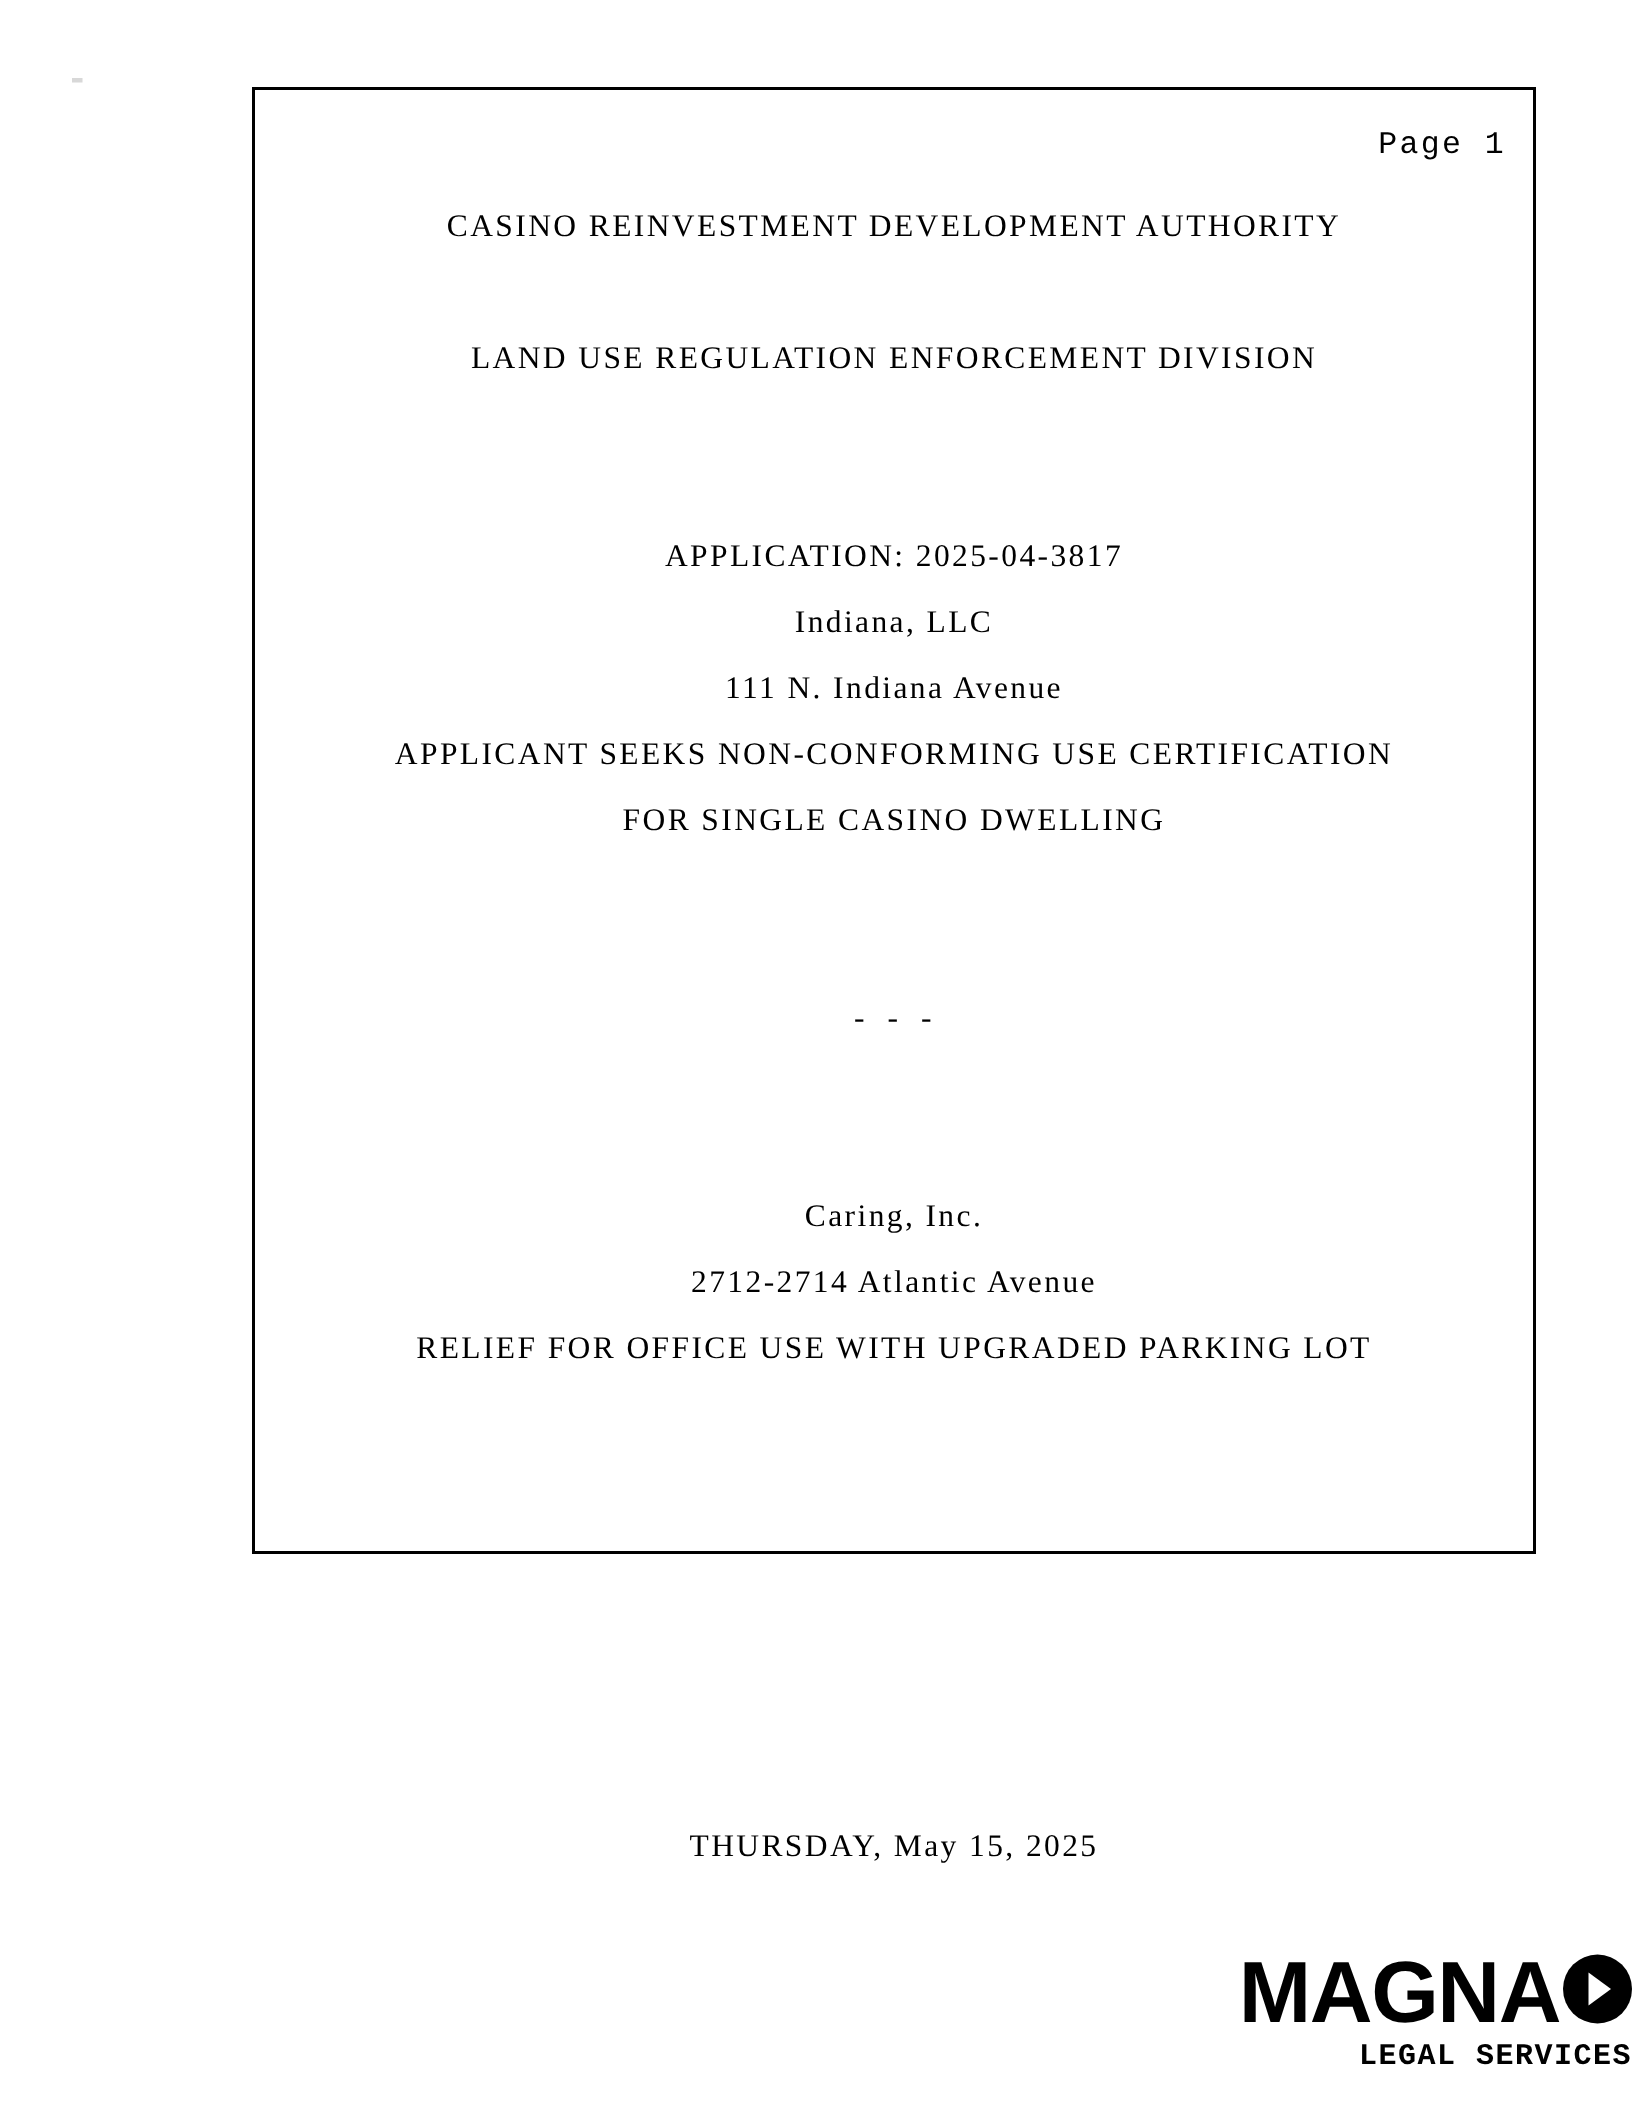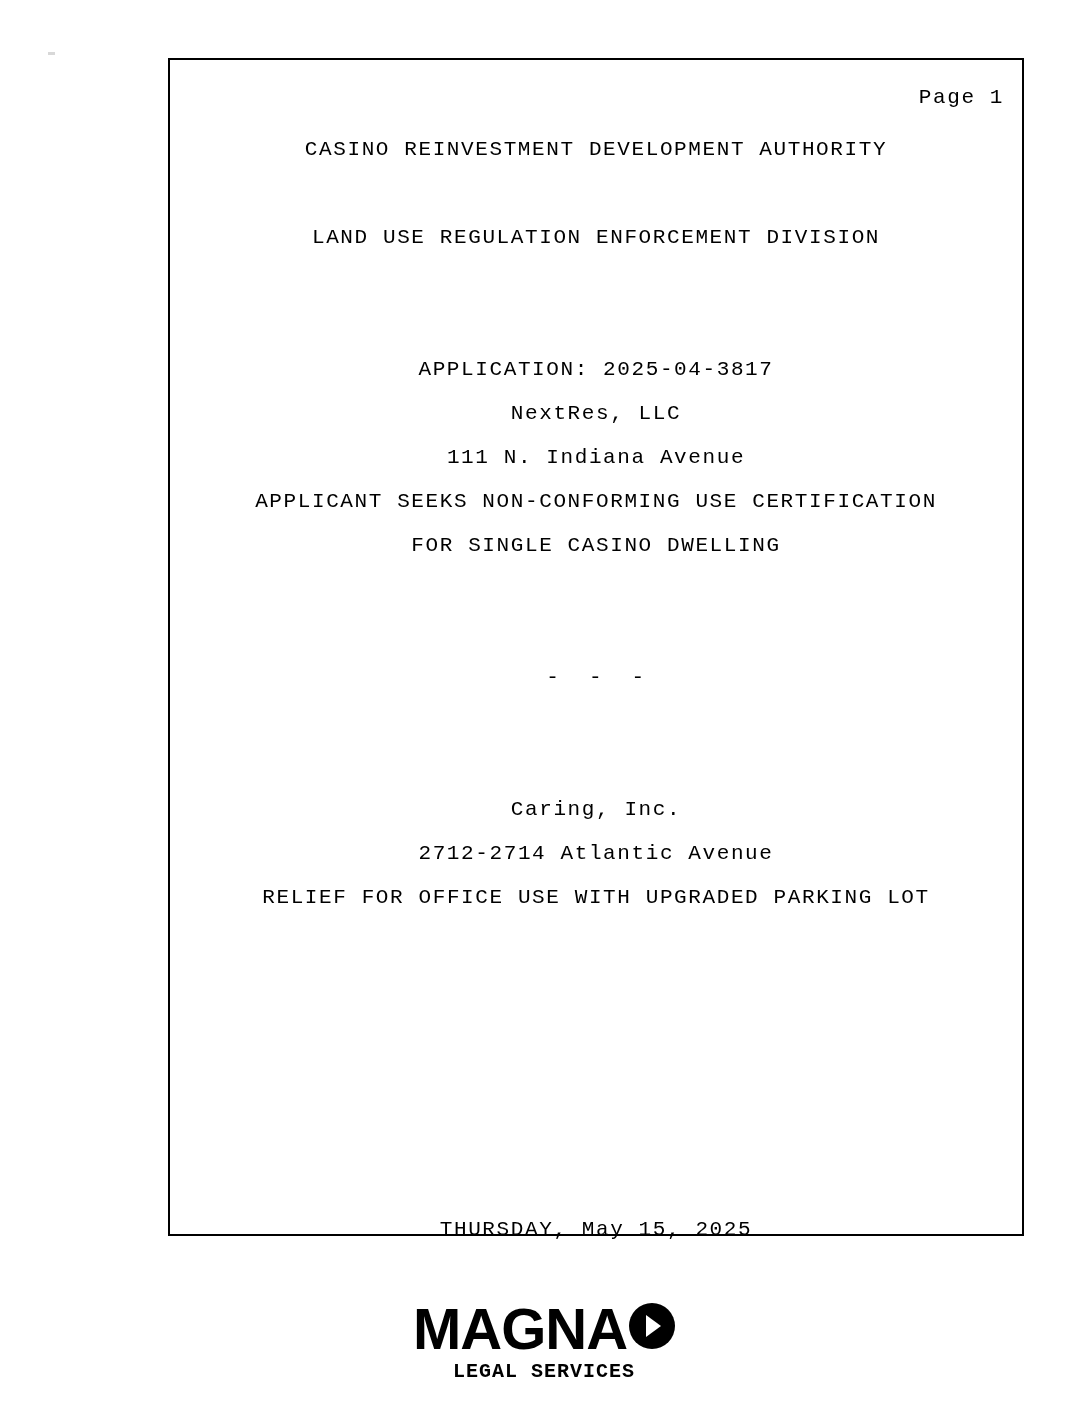--- a/index.html
+++ b/index.html
@@ -14,21 +14,21 @@
     font-family: "Liberation Mono", "DejaVu Sans Mono", monospace;
     color: #000000;
     overflow: hidden;
   }
 
   .page-frame {
     position: absolute;
     left: 168px;
     top: 58px;
     width: 856px;
-    height: 1178px;
+    height: 978px;
     border: 2px solid #000000;
     box-sizing: border-box;
     background: #ffffff;
   }
 
   .speck {
     position: absolute;
     left: 48px;
     top: 52px;
     width: 7px;
@@ -44,20 +44,21 @@
     letter-spacing: 1.6px;
     white-space: pre;
   }
 
   .doc-body {
     position: absolute;
     left: 0;
     right: 0;
     top: 68px;
     text-align: center;
+    font-family: Liberation Serif, serif;
   }
 
   .line {
     font-size: 21px;
     letter-spacing: 1.6px;
     line-height: 44px;
     white-space: pre;
   }
   .gap-md { height: 44px; }
   .gap-lg { height: 88px; }
@@ -69,21 +70,21 @@
     line-height: 44px;
     white-space: pre;
   }
 
   
   .logo-wrap {
     position: absolute;
     left: 0;
     right: 0;
     top: 1300px;
-    text-align: center;
+    text-align: right;
   }
   .logo-main {
     font-family: "Liberation Sans", sans-serif;
     font-weight: bold;
     font-size: 58px;
     letter-spacing: -1px;
     line-height: 58px;
     display: inline-block;
     vertical-align: middle;
   }
@@ -126,21 +127,21 @@
 
   <div class="doc-body">
 
     <div class="line">CASINO REINVESTMENT DEVELOPMENT AUTHORITY</div>
     <div class="gap-md"></div>
     <div class="line">LAND USE REGULATION ENFORCEMENT DIVISION</div>
 
     <div class="gap-lg"></div>
 
     <div class="line">APPLICATION: 2025-04-3817</div>
-    <div class="line">NextRes, LLC</div>
+    <div class="line">Indiana, LLC</div>
     <div class="line">111 N. Indiana Avenue</div>
     <div class="line">APPLICANT SEEKS NON-CONFORMING USE CERTIFICATION</div>
     <div class="line">FOR SINGLE CASINO DWELLING</div>
 
     <div class="gap-lg"></div>
 
     <div class="dashes">-  -  -</div>
 
     <div class="gap-lg"></div>
 

